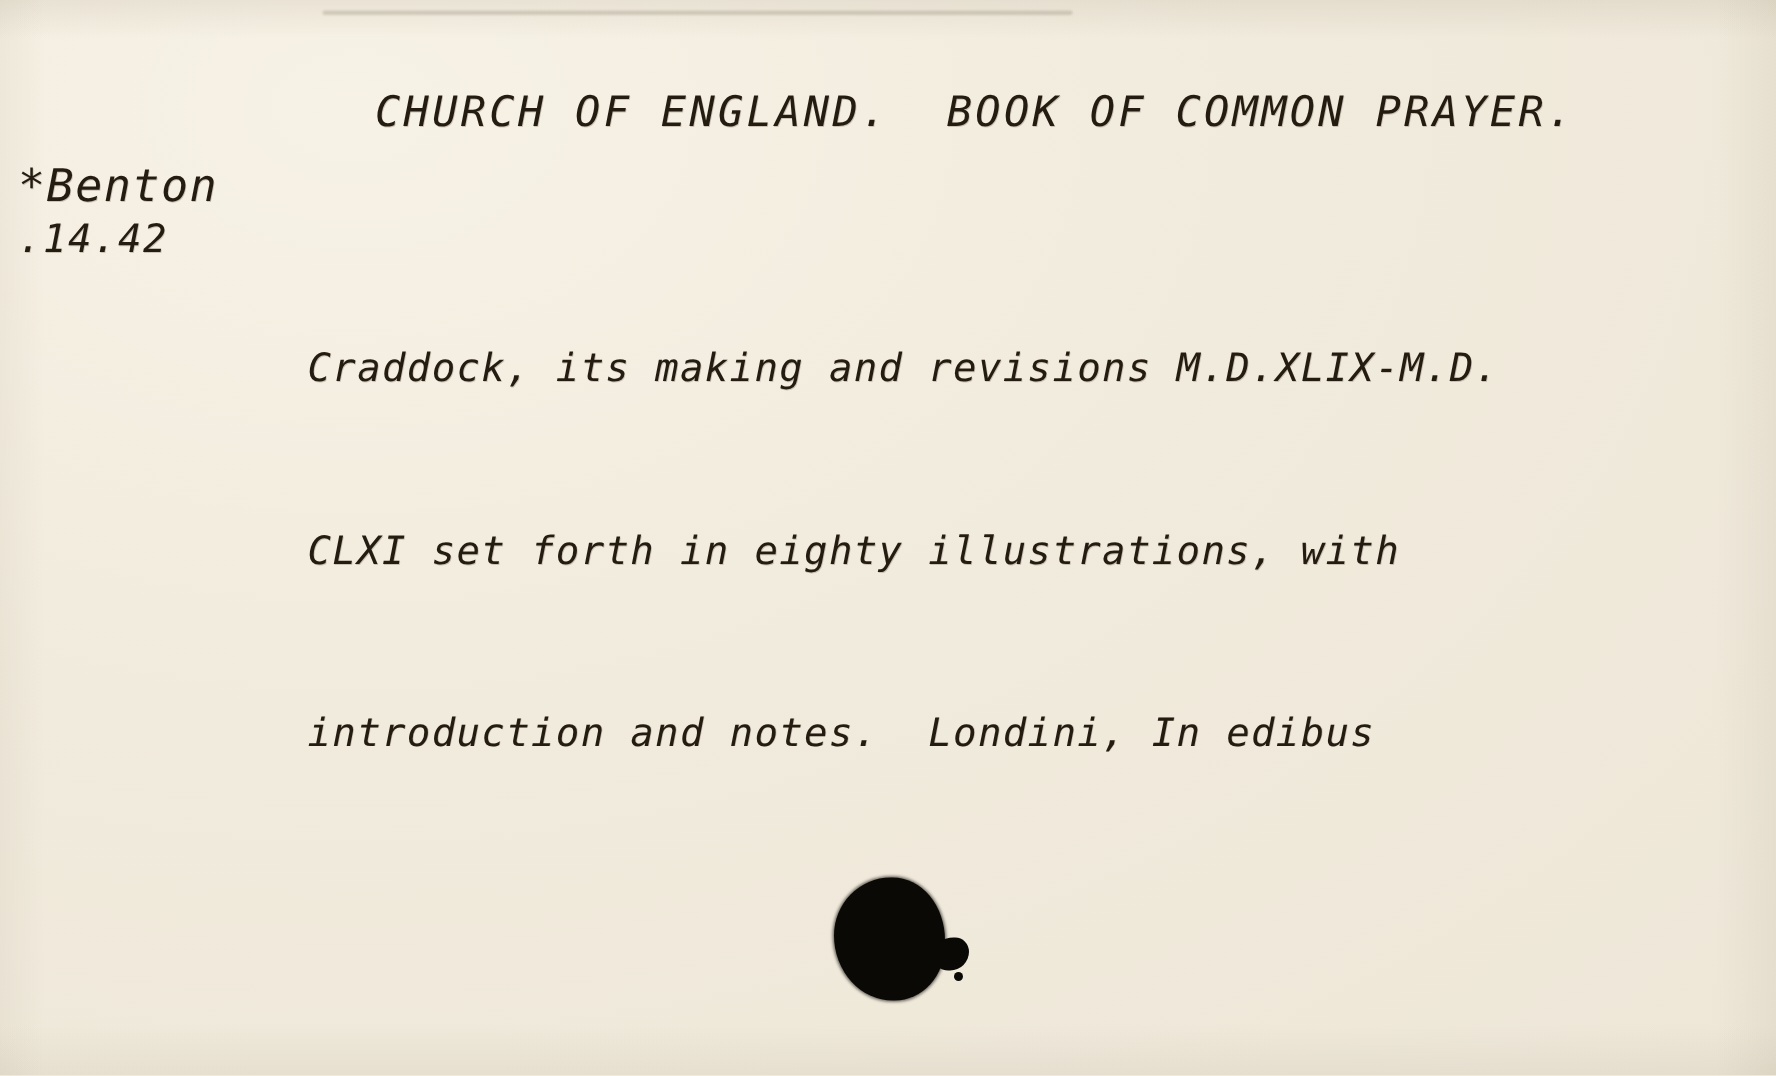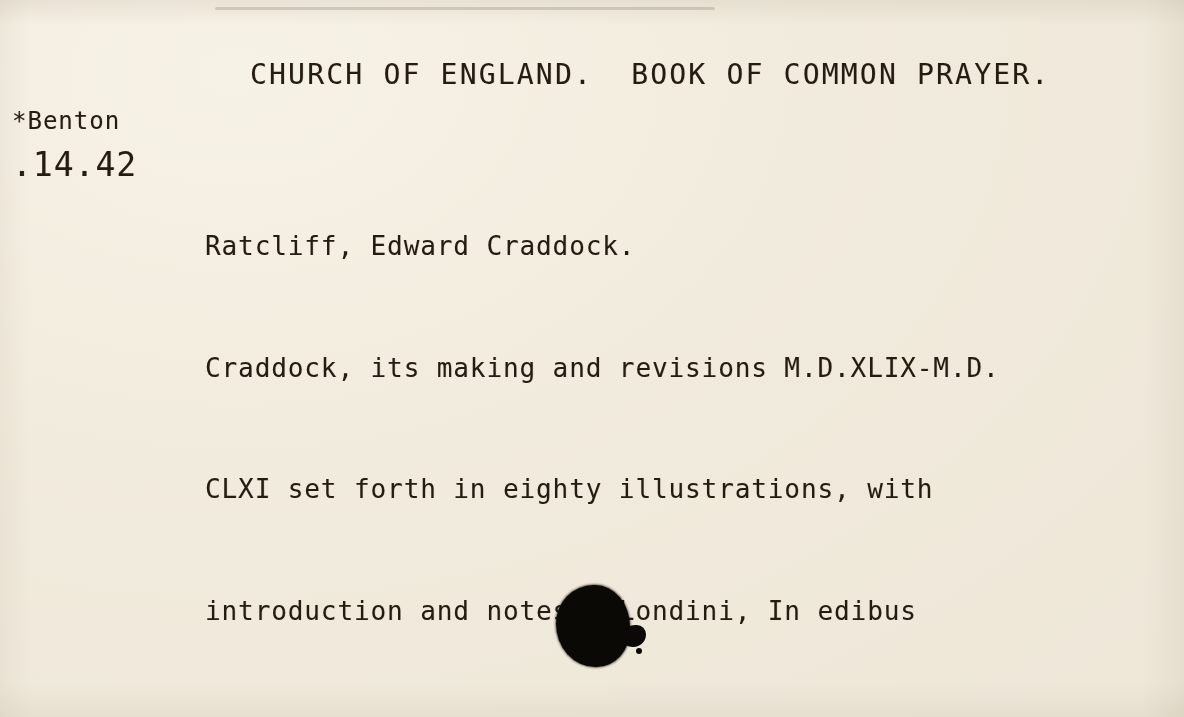--- a/index.html
+++ b/index.html
@@ -14,20 +14,21 @@
     overflow: hidden;
   }
   .card {
     position: relative;
     width: 1184px;
     height: 717px;
     background:
       radial-gradient(ellipse at 20% 10%, #f7f2e6 0%, #f1ebdd 45%, #eee7d8 100%);
     box-sizing: border-box;
     overflow: hidden;
+    font-style: italic;
   }
   
   .card::before {
     content: "";
     position: absolute;
     inset: 0;
     background:
       linear-gradient(to bottom, rgba(120,105,80,0.10) 0px, rgba(255,255,255,0) 26px),
       linear-gradient(to right, rgba(120,105,80,0.06) 0px, rgba(255,255,255,0) 30px),
       linear-gradient(to left, rgba(120,105,80,0.08) 0px, rgba(255,255,255,0) 40px),
@@ -53,27 +54,27 @@
   }
   .heading {
     top: 58px;
     left: 250px;
     font-size: 28px;
     letter-spacing: 2.2px;
   }
   .callnum-1 {
     top: 107px;
     left: 12px;
-    font-size: 24px;
+    font-size: 30px;
     letter-spacing: 1px;
   }
   .callnum-2 {
     top: 145px;
     left: 12px;
-    font-size: 33px;
+    font-size: 26px;
     letter-spacing: 1px;
   }
   .body-block {
     position: absolute;
     top: 145px;
     left: 205px;
     width: 975px;
     font-size: 26px;
     line-height: 40.5px;
     color: #241c10;
@@ -125,21 +126,20 @@
 
   <div class="top-edge"></div>
 
   <div class="typed heading">CHURCH OF ENGLAND.  BOOK OF COMMON PRAYER.</div>
 
   <div class="typed callnum-1">*Benton</div>
 
   <div class="typed callnum-2">.14.42</div>
 
   <div class="body-block">
-    <span class="line">Ratcliff, Edward Craddock.</span>
     <span class="line">Craddock, its making and revisions M.D.XLIX-M.D.</span>
     <span class="line">CLXI set forth in eighty illustrations, with</span>
     <span class="line">introduction and notes.  Londini, In edibus</span>
     
     
     
     
     
   </div>
 

